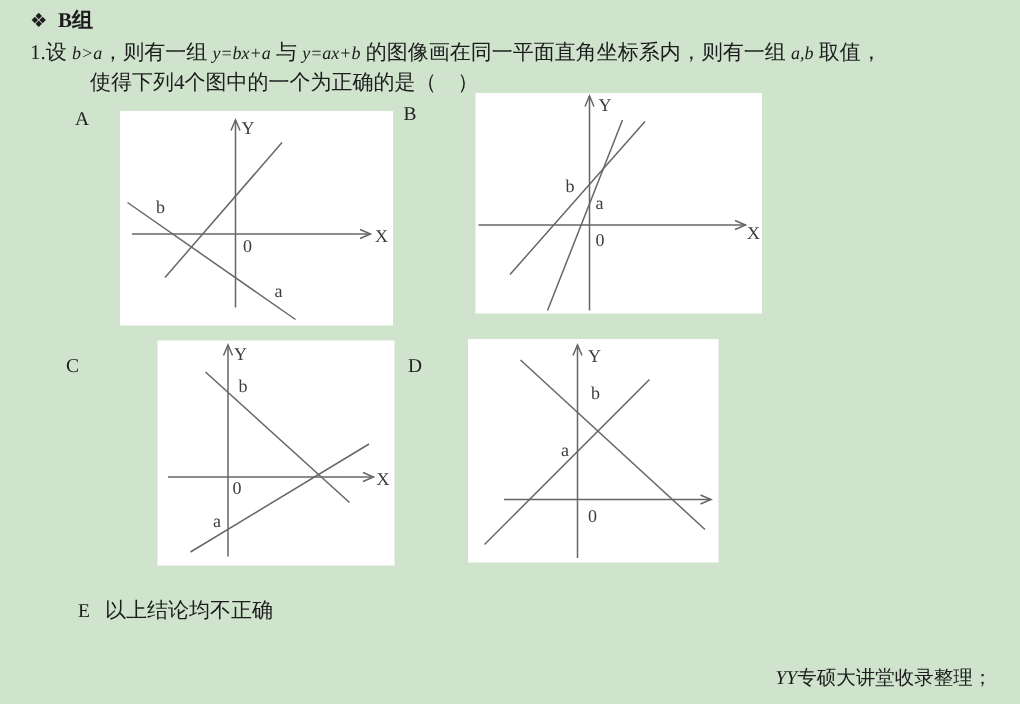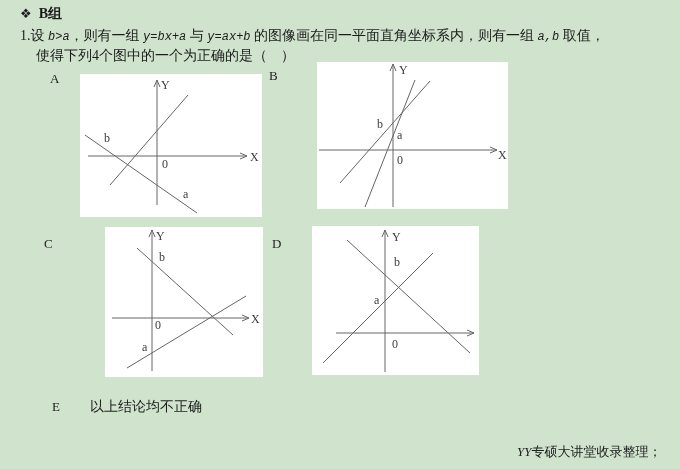--- a/index.html
+++ b/index.html
@@ -10,40 +10,40 @@
     color:#1c1c1c;
   }
   .abs{position:absolute;}
   .nowrap{white-space:nowrap;}
   
   #header{left:8px;top:5px;font-size:14px;font-weight:bold;margin-left:12px;}
   #header .bullet{font-size:13px;margin-right:7px;font-weight:normal;}
   
   .ptext{font-size:14px;line-height:17px;}
   #line1{left:20px;top:27px;}
-  #line2{left:36px;top:47px;}
-  .math{font-family:Liberation Mono, monospace;font-style:italic;font-size:12px;margin-top:28px;}
+  #line2{left:60px;top:47px;}
+  .math{font-family:Liberation Serif, serif;font-style:italic;font-size:12px;margin-top:28px;}
   
   .opt-letter{font-size:13px;color:#222;}
   #opt-a{left:50px;top:71px;}
   #opt-b{left:269px;top:68px;}
   #opt-c{left:44px;top:236px;}
   #opt-d{left:272px;top:236px;}
   
   .panel{position:absolute;background:#ffffff;}
   #fig-a{left:80px;top:74px;width:182px;height:143px;}
   #fig-b{left:317px;top:62px;width:191px;height:147px;}
   #fig-c{left:105px;top:227px;width:158px;height:150px;}
   #fig-d{left:312px;top:226px;width:167px;height:149px;}
   .panel svg{display:block;width:100%;height:100%;}
   .panel line, .panel path{stroke:#666666;stroke-width:1;fill:none;}
   .panel text{font-family:"Liberation Serif",serif;font-size:12px;fill:#3c3c3c;}
   
   #opt-e-row{left:52px;top:398px;font-size:13px;}
-  #opt-e-row .e-text{font-size:14px;margin-left:30px;}
+  #opt-e-row .e-text{font-size:14px;margin-left:10px;}
   
   #footer{left:497px;top:443px;font-size:13px;margin-left:20px;}
   #footer .brand{font-style:italic;font-family:"Liberation Serif",serif;}
 </style>
 </head>
 <body>
 
 <div>
 
   <div id="header" class="abs nowrap">

